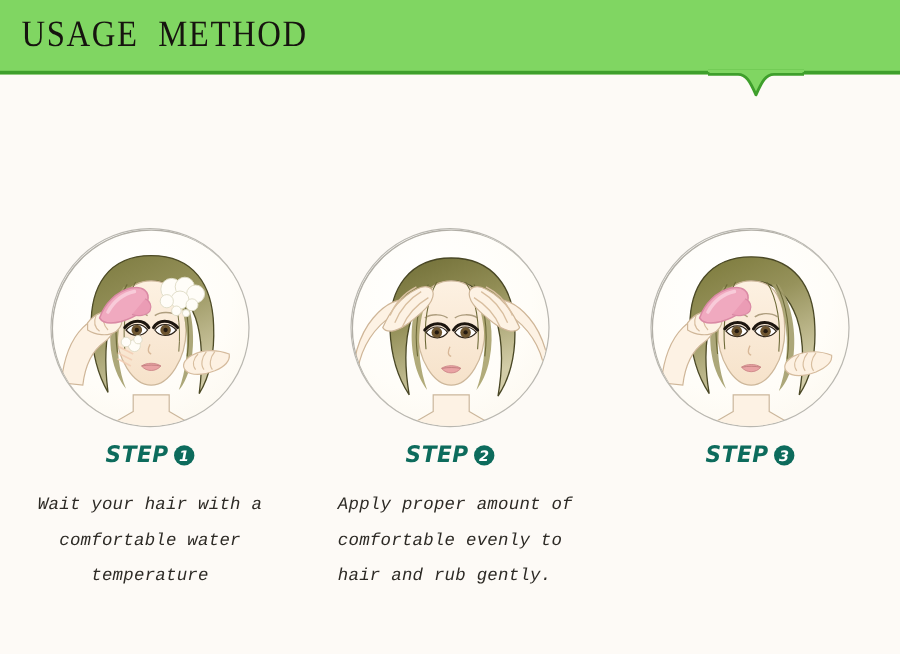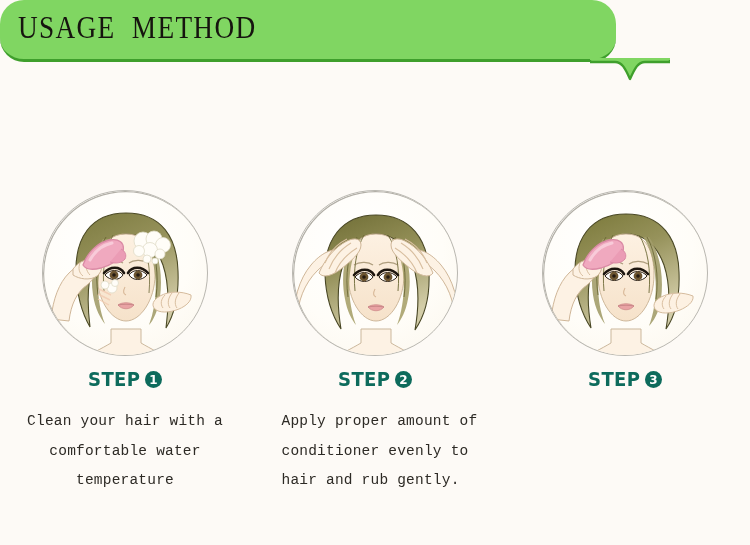--- a/index.html
+++ b/index.html
@@ -6,24 +6,23 @@
   html,body { width:750px; height:545px; }
   body {
     background:#fdfaf6;
     font-family:"Liberation Sans", sans-serif;
     position:relative;
     overflow:hidden;
   }
 
   
   .header {
-    position:absolute; left:0; top:0; width:616px; height:62px;
+    position:absolute; left:0; top:0; width:750px; height:62px;
     background:#80d662;
     border-bottom:3px solid #3f9f2c;
-    border-radius:24px;
   }
   .header-title {
     position:absolute; left:18px; top:10px;
     font-family:"Liberation Serif", serif;
     font-size:31px;
     letter-spacing:1.5px;
     color:#16140f;
     transform:scaleX(0.88);
     transform-origin:left top;
     white-space:pre;
@@ -32,20 +31,21 @@
   .notch-wrap {
     position:absolute; left:590px; top:58px; width:80px; height:28px;
     overflow:hidden;
   }
   .notch-svg { display:block; }
 
   
   .steps {
     position:absolute; left:0; top:62px; width:750px; height:355px;
     display:flex;
+    font-style:italic;
   }
   .step {
     flex:1 1 33.333%;
     position:relative;
     display:flex;
     flex-direction:column;
     align-items:center;
     padding-top:128px;
   }
 
@@ -204,21 +204,21 @@
         </g>
         <circle cx="83" cy="83" r="82.4" fill="none" stroke="#b2afa7" stroke-width="1.2"></circle>
       </svg>
     </div>
 
     <div class="step-label">
       <span class="word">STEP</span>
       <span class="step-num">1</span>
     </div>
 
-    <div class="caption center">Clean your hair with a comfortable water temperature</div>
+    <div class="caption center">Wait your hair with a comfortable water temperature</div>
   </div>
 
   <div class="step">
     <div class="circle">
       <svg width="166" height="166" viewBox="0 0 166 166">
         <defs>
           <linearGradient id="hair2" x1="0" y1="0" x2="0.35" y2="1">
             <stop offset="0%" stop-color="#6f6d35"></stop>
             <stop offset="45%" stop-color="#918d55"></stop>
             <stop offset="100%" stop-color="#d3cda8"></stop>
@@ -279,21 +279,21 @@
         </g>
         <circle cx="83" cy="83" r="82.4" fill="none" stroke="#b2afa7" stroke-width="1.2"></circle>
       </svg>
     </div>
 
     <div class="step-label">
       <span class="word">STEP</span>
       <span class="step-num">2</span>
     </div>
 
-    <div class="caption left">Apply proper amount of conditioner evenly to hair and rub gently.</div>
+    <div class="caption left">Apply proper amount of comfortable evenly to hair and rub gently.</div>
   </div>
 
   <div class="step">
     <div class="circle">
       <svg width="166" height="166" viewBox="0 0 166 166">
         <defs>
           <linearGradient id="hair3" x1="0" y1="0" x2="0.4" y2="1">
             <stop offset="0%" stop-color="#7a7839"></stop>
             <stop offset="45%" stop-color="#96925b"></stop>
             <stop offset="100%" stop-color="#d2cca7"></stop>

